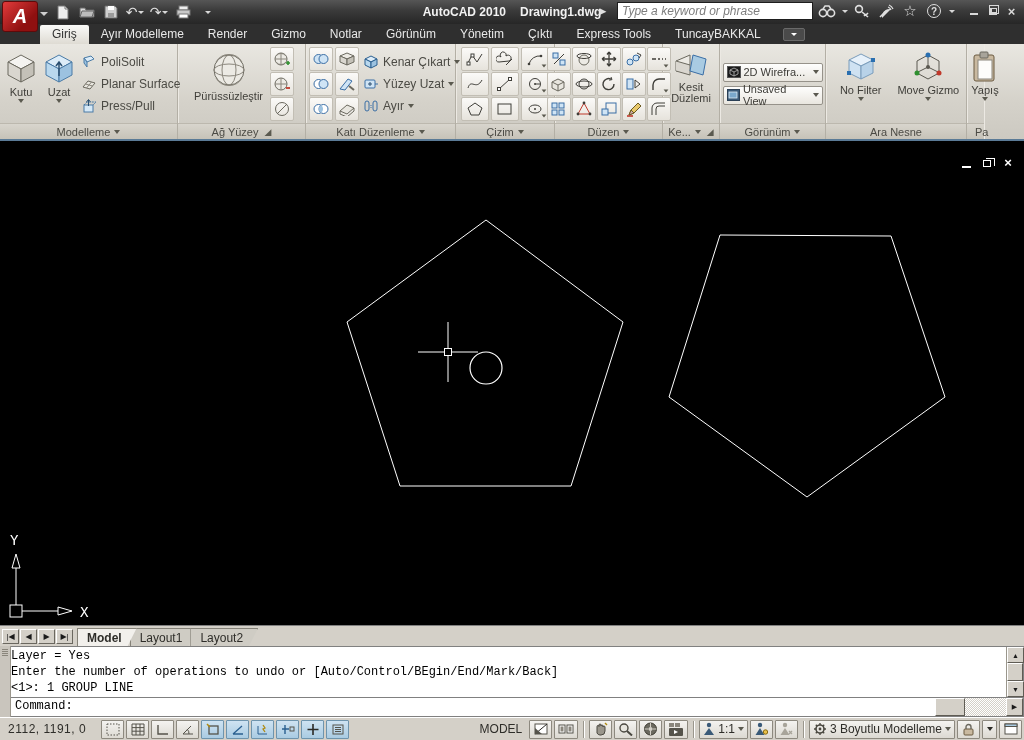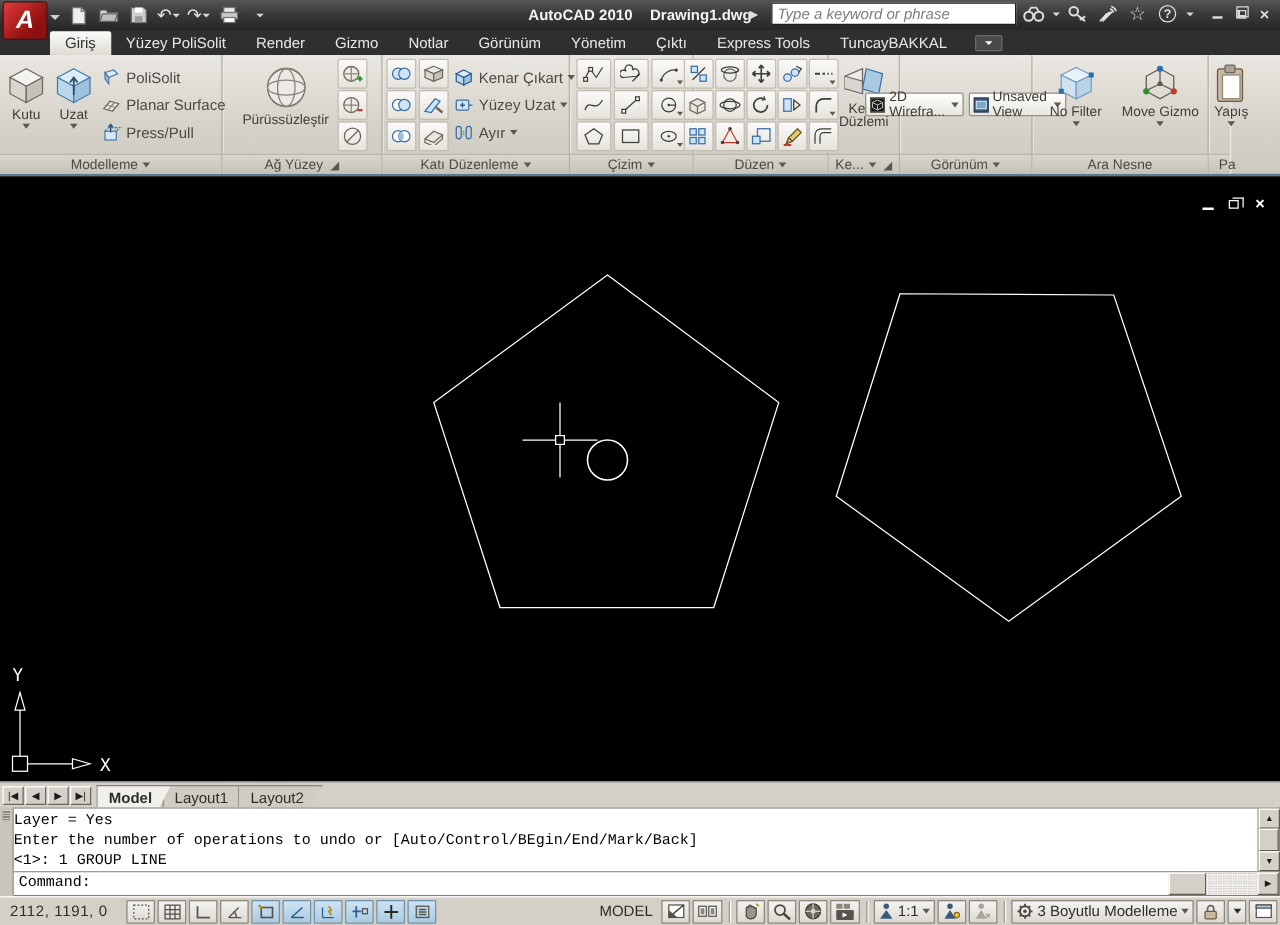--- a/index.html
+++ b/index.html
@@ -216,21 +216,21 @@
           </div>
         <div class="winbtn">
             <span class="wb-close">×</span>
           </div>
       </div>
     </div>
   </div>
 
   <div class="tabrow">
     <div class="rtab active">Giriş</div>
-    <div class="rtab">Yüzey PoliSolit</div>
+    <div class="rtab">Ayır Modelleme</div>
     <div class="rtab">Render</div>
     <div class="rtab">Gizmo</div>
     <div class="rtab">Notlar</div>
     <div class="rtab">Görünüm</div>
     <div class="rtab">Yönetim</div>
     <div class="rtab">Çıktı</div>
     <div class="rtab">Express Tools</div>
     <div class="rtab">TuncayBAKKAL</div>
     <div class="tab-overflow">
         <span class="mini-caret"></span>
@@ -600,21 +600,21 @@
         </div>
       </div>
       <div class="panel-label">
         <span>Ke...</span>
           <span class="dd-caret"></span>
           <span class="launcher">◢</span>
       </div>
     </div>
 
     <div class="panel" style="width:106px">
-      <div class="panel-body" style="flex-direction:row;justify-content:center;gap:4px">
+      <div class="panel-body" style="flex-direction:column;justify-content:center;gap:4px">
         <div class="combo">
           <span class="darkchip">
             <svg width="10" height="10">
                 <polygon points="5,1 9,3 5,5 1,3" fill="none" stroke="#bbb" stroke-width=".8"></polygon>
                 <path d="M1 3v4l4 2 4-2V3M5 5v4" fill="none" stroke="#bbb" stroke-width=".8"></path>
               </svg>
           </span>
           <span>2D Wirefra...</span>
           <span class="dd-caret"></span>
         </div>

